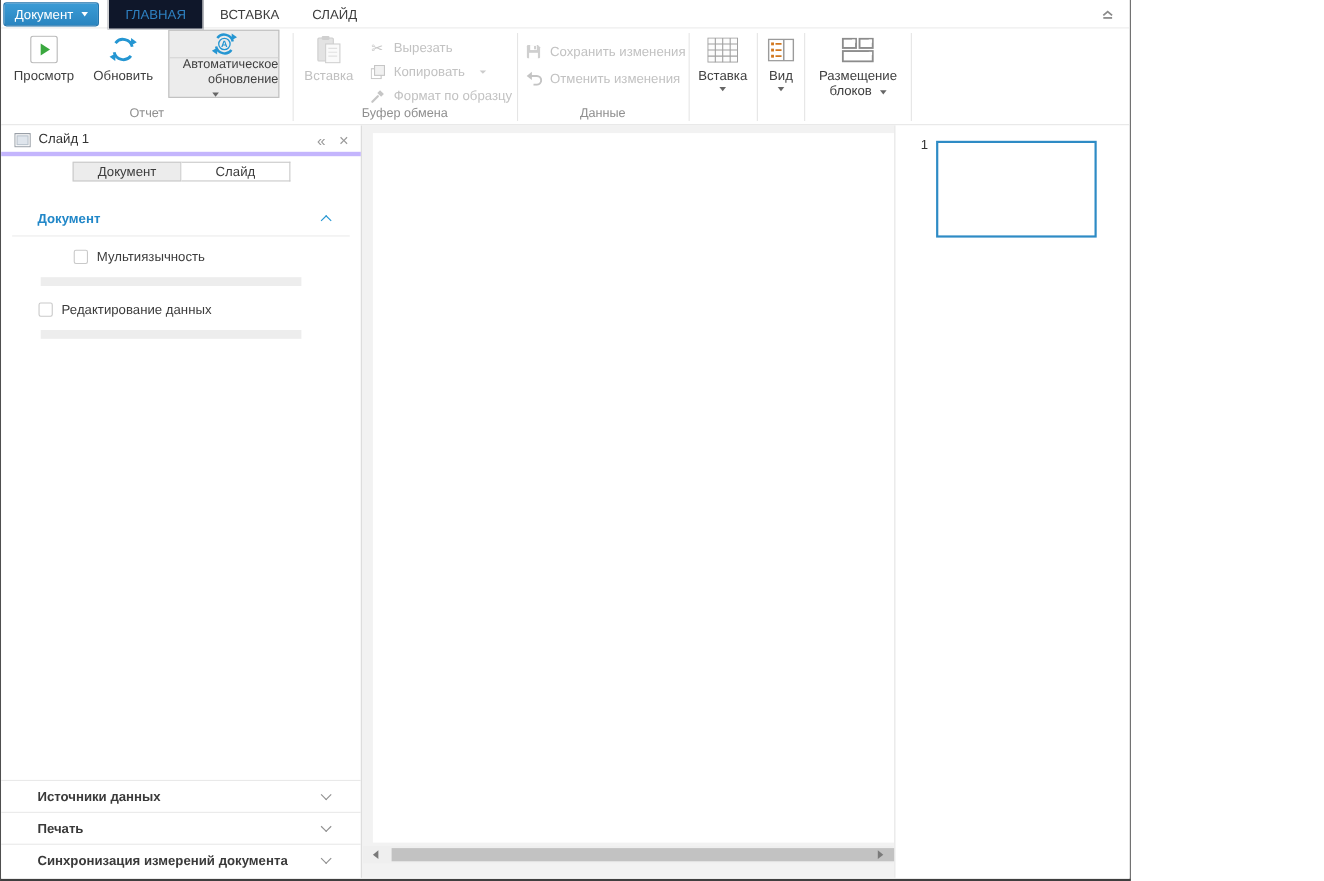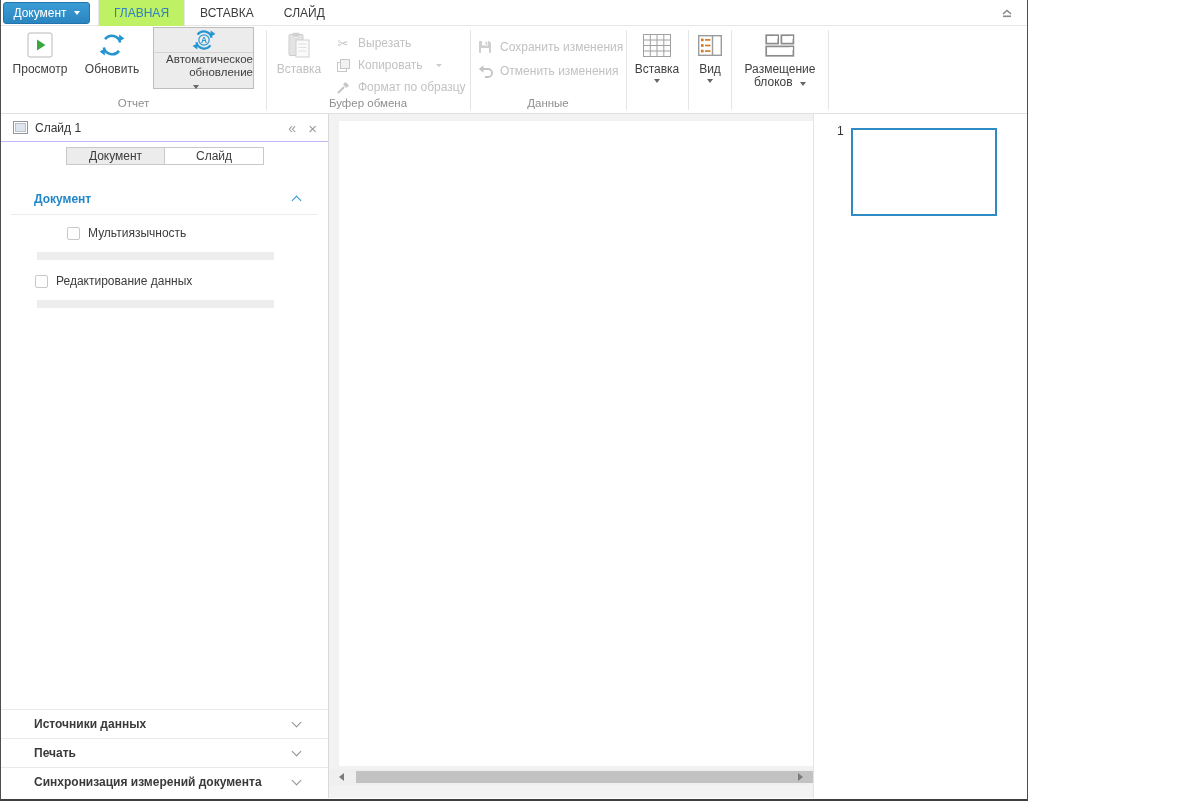--- a/index.html
+++ b/index.html
@@ -8,21 +8,21 @@
            border-left:1px solid #4f4f4f; border-right:1px solid #4f4f4f; border-bottom:2px solid #3f3f3f; overflow:hidden;}
   
   .topbar{ position:relative; height:26px; border-bottom:1px solid #e6e6e6; background:#fff; }
   .appbtn{ position:absolute; left:2px; top:2px; width:87px; height:22px; border-radius:3px;
            background:linear-gradient(#3b9cd6,#2a85c0); border:1px solid #2374ac; color:#fff;
            display:flex; align-items:center; justify-content:center; gap:7px; font-size:12px; cursor:default;}
   .caret{ width:0; height:0; border-left:3.5px solid transparent; border-right:3.5px solid transparent;
           border-top:4px solid currentColor; display:inline-block; }
   .tabs{ position:absolute; left:97px; top:0; height:26px; display:flex; align-items:stretch; }
   .tab{ padding:0 15px; display:flex; align-items:center; font-size:12px; color:#3c3c3c; }
-  .tab.active{ background:#bef264; border-left:1px solid #e6e6e6; border-right:1px solid #e6e6e6;
+  .tab.active{ background:#0f172a; border-left:1px solid #e6e6e6; border-right:1px solid #e6e6e6;
                border-bottom:1px solid #fff; margin-bottom:-1px; color:#2e80c0; z-index:2;}
   .ribbon-collapse{ position:absolute; right:14px; top:8px; width:12px; height:10px; }
   
   .ribbon{ position:relative; height:88px; background:#fff; border-bottom:1px solid #e0e0e0; }
   .vsep{ position:absolute; top:4px; height:80px; width:1px; background:#e5e5e5; }
   .grp{ position:absolute; bottom:4px; font-size:11.5px; color:#8f8f8f; text-align:center; }
   .bigbtn{ position:absolute; top:4px; display:flex; flex-direction:column; align-items:center; gap:3px;
            font-size:12px; color:#3f3f3f; }
   .bigbtn .ic{ height:30px; display:flex; align-items:center; }
   .bigbtn .lbl{ line-height:13px; text-align:center; }
@@ -32,21 +32,21 @@
   .autobtn .ic{ height:30px; display:flex; align-items:center; justify-content:center; border-bottom:1px solid #d4d4d4;}
   .autobtn .txt{ flex:1; display:flex; flex-direction:column; align-items:flex-end; justify-content:center; line-height:13px;margin-left:38px;}
   .srow{ position:absolute; display:flex; align-items:center; gap:7px; font-size:12px; color:#c2c2c2; height:18px; }
   .srow .ic{ width:16px; display:flex; justify-content:center; }
   .mini-caret{ width:0;height:0;border-left:3px solid transparent;border-right:3px solid transparent;
                border-top:3.5px solid #cccccc; margin-left:6px;}
   
   .content{ display:flex; height:684px; }
   
   .panel{ position:relative; width:328px; background:#fff; border-right:1px solid #d8d8d8; flex:none; }
-  .panel-head{ position:relative; height:28px; border-bottom:1px solid #c4b5fd; display:flex; align-items:center; }
+  .panel-head{ position:relative; height:28px; border-bottom:4px solid #c4b5fd; display:flex; align-items:center; }
   .panel-head .ttl{ margin-left:34px; font-size:12px; color:#333; }
   .panel-head .slideico{ position:absolute; left:12px; top:7px; }
   .phbtn{ position:absolute; top:0; height:28px; display:flex; align-items:center; color:#9a9a9a; cursor:default;}
   .seg{ position:absolute; left:65px; top:33px; display:flex; }
   .segbtn{ width:99px; height:18px; border:1px solid #c9c9c9; display:flex; align-items:center; justify-content:center;
            font-size:12px; color:#3c3c3c; background:#fff; }
   .segbtn.on{ background:#ececec; }
   .segbtn + .segbtn{ border-left:none; }
   .sec-head{ position:absolute; left:33px; right:28px; display:flex; align-items:center; justify-content:space-between;
              font-size:12px; font-weight:bold; }

